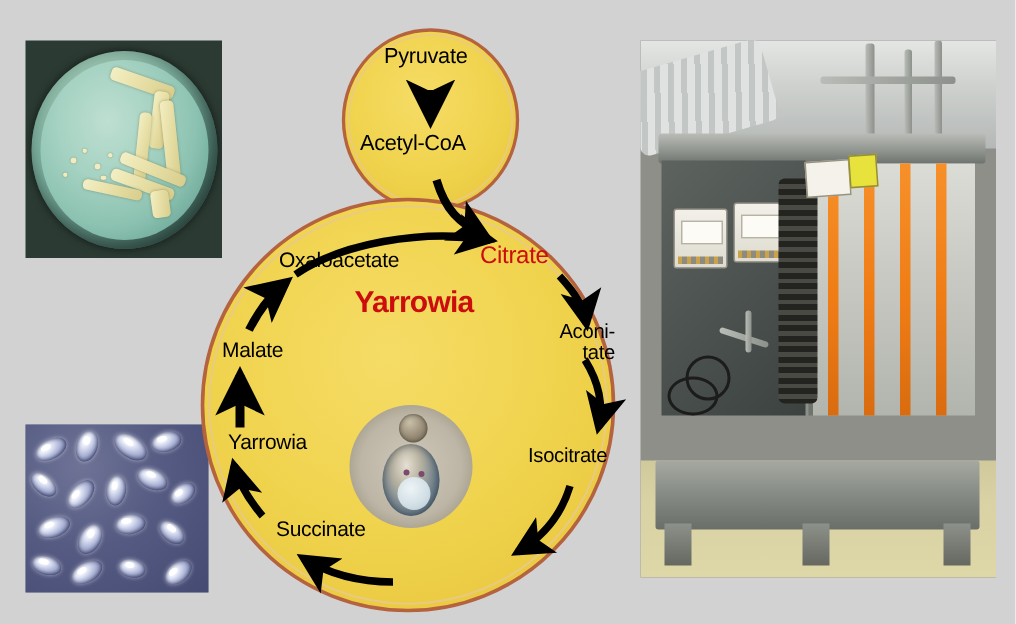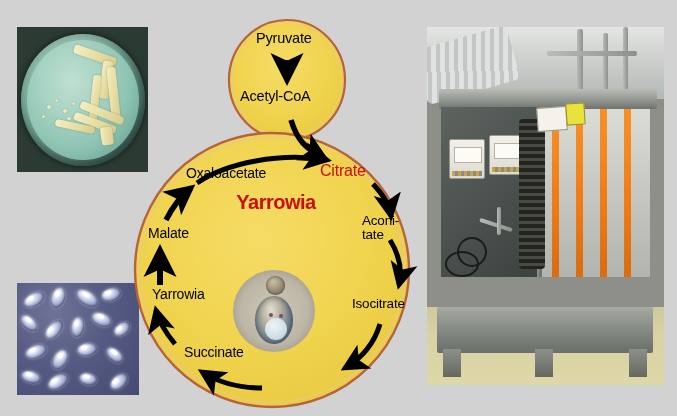--- a/index.html
+++ b/index.html
@@ -234,21 +234,21 @@
     letter-spacing: -0.2px;
   }
   .lbl-red { color: #cc0d0d; }
   .lbl-center {
     color: #cc0d0d;
     font-weight: bold;
     text-align: center;
     line-height: 1.0;
     letter-spacing: -0.5px;
   }
-  .lbl-wrap { white-space: normal; text-align: left; line-height: 1.0; }
+  .lbl-wrap { white-space: normal; text-align: right; line-height: 1.0; }
 </style>
 </head>
 <body>
 
 <div id="figure">
 
   <div class="photo" id="petri-photo">
     <div class="dish-outer"></div>
     <div class="dish-rim"></div>
     <div class="streak" style="left:56px; top:24px; width:44px; height:9px; transform:rotate(19deg);"></div>

